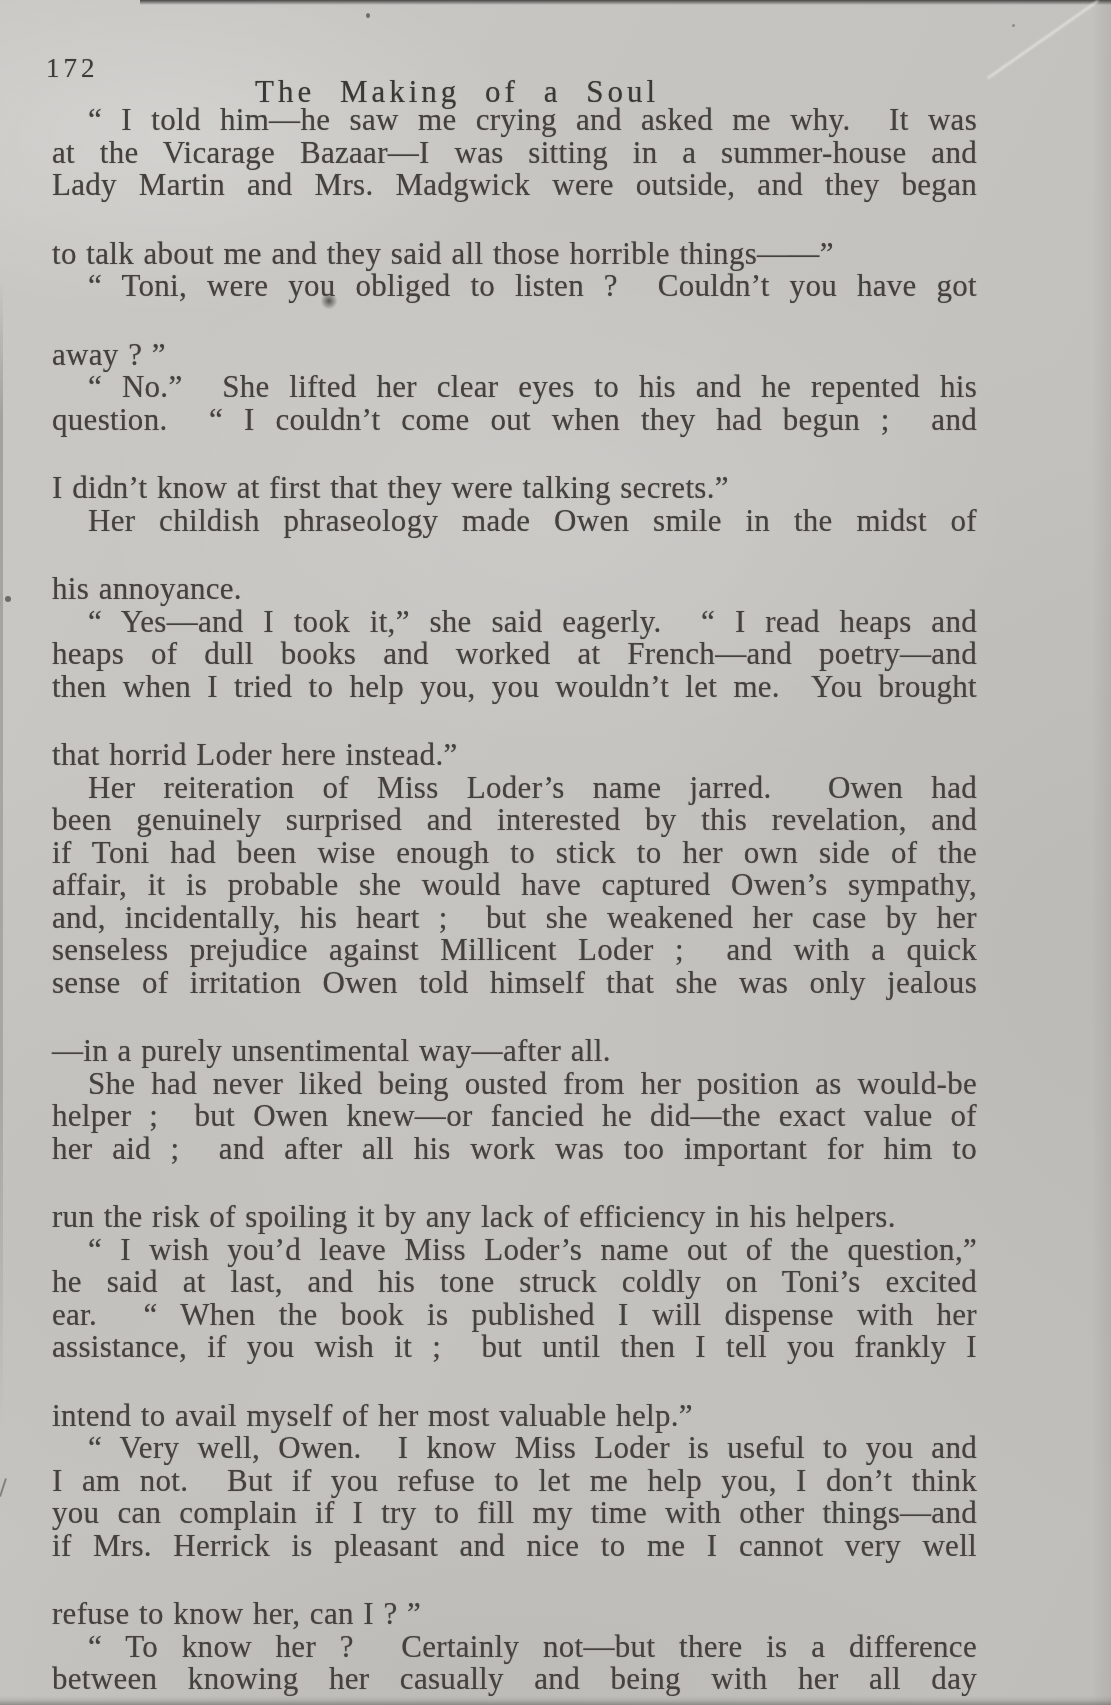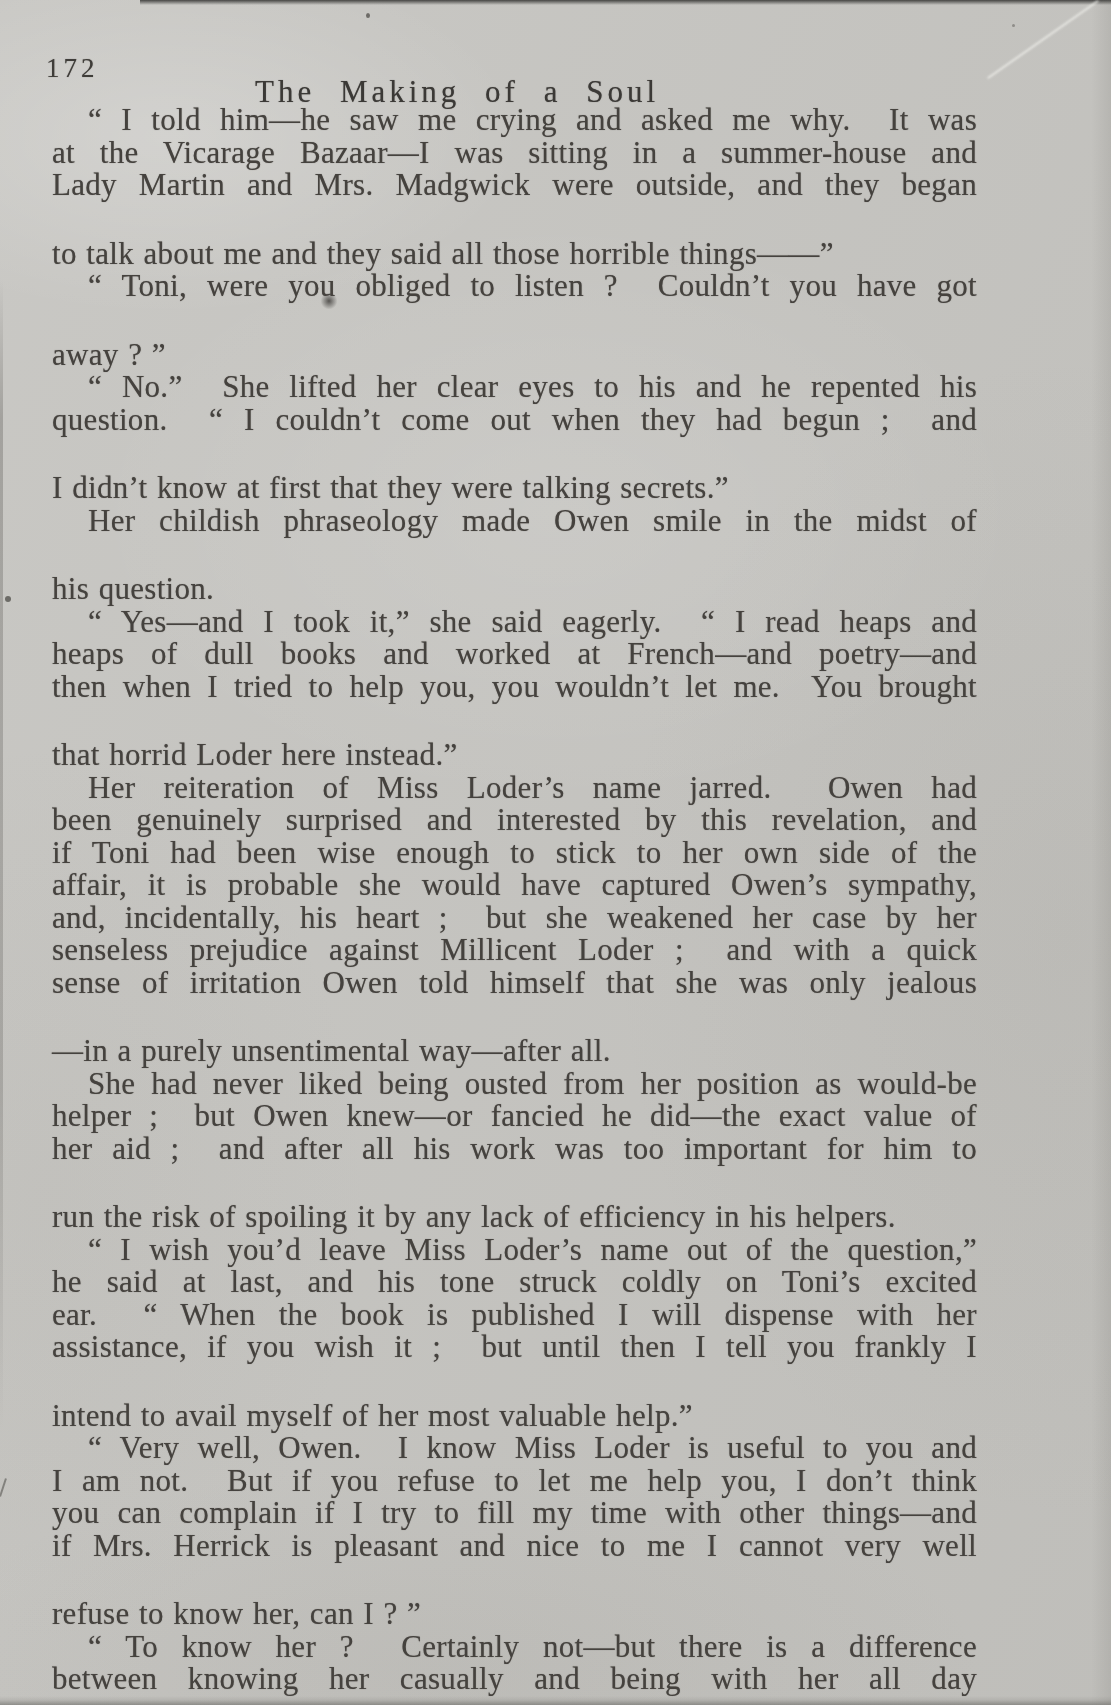--- a/index.html
+++ b/index.html
@@ -112,21 +112,21 @@
         <div class="line first">“ Toni, were you obliged to listen ?&nbsp; Couldn’t you have got</div>
         <div class="line last">away ? ”</div>
       </div>
       <div>
         <div class="line first">“ No.”&nbsp; She lifted her clear eyes to his and he repented his</div>
         <div class="line">question.&nbsp; “ I couldn’t come out when they had begun ;&nbsp; and</div>
         <div class="line last">I didn’t know at first that they were talking secrets.”</div>
       </div>
       <div>
         <div class="line first">Her childish phraseology made Owen smile in the midst of</div>
-        <div class="line last">his question.</div>
+        <div class="line last">his annoyance.</div>
       </div>
       <div>
         <div class="line first">“ Yes—and I took it,” she said eagerly.&nbsp; “ I read heaps and</div>
         <div class="line">heaps of dull books and worked at French—and poetry—and</div>
         <div class="line">then when I tried to help you, you wouldn’t let me.&nbsp; You brought</div>
         <div class="line last">that horrid Loder here instead.”</div>
       </div>
       <div>
         <div class="line first">Her reiteration of Miss Loder’s name jarred.&nbsp; Owen had</div>
         <div class="line">been genuinely surprised and interested by this revelation, and</div>

